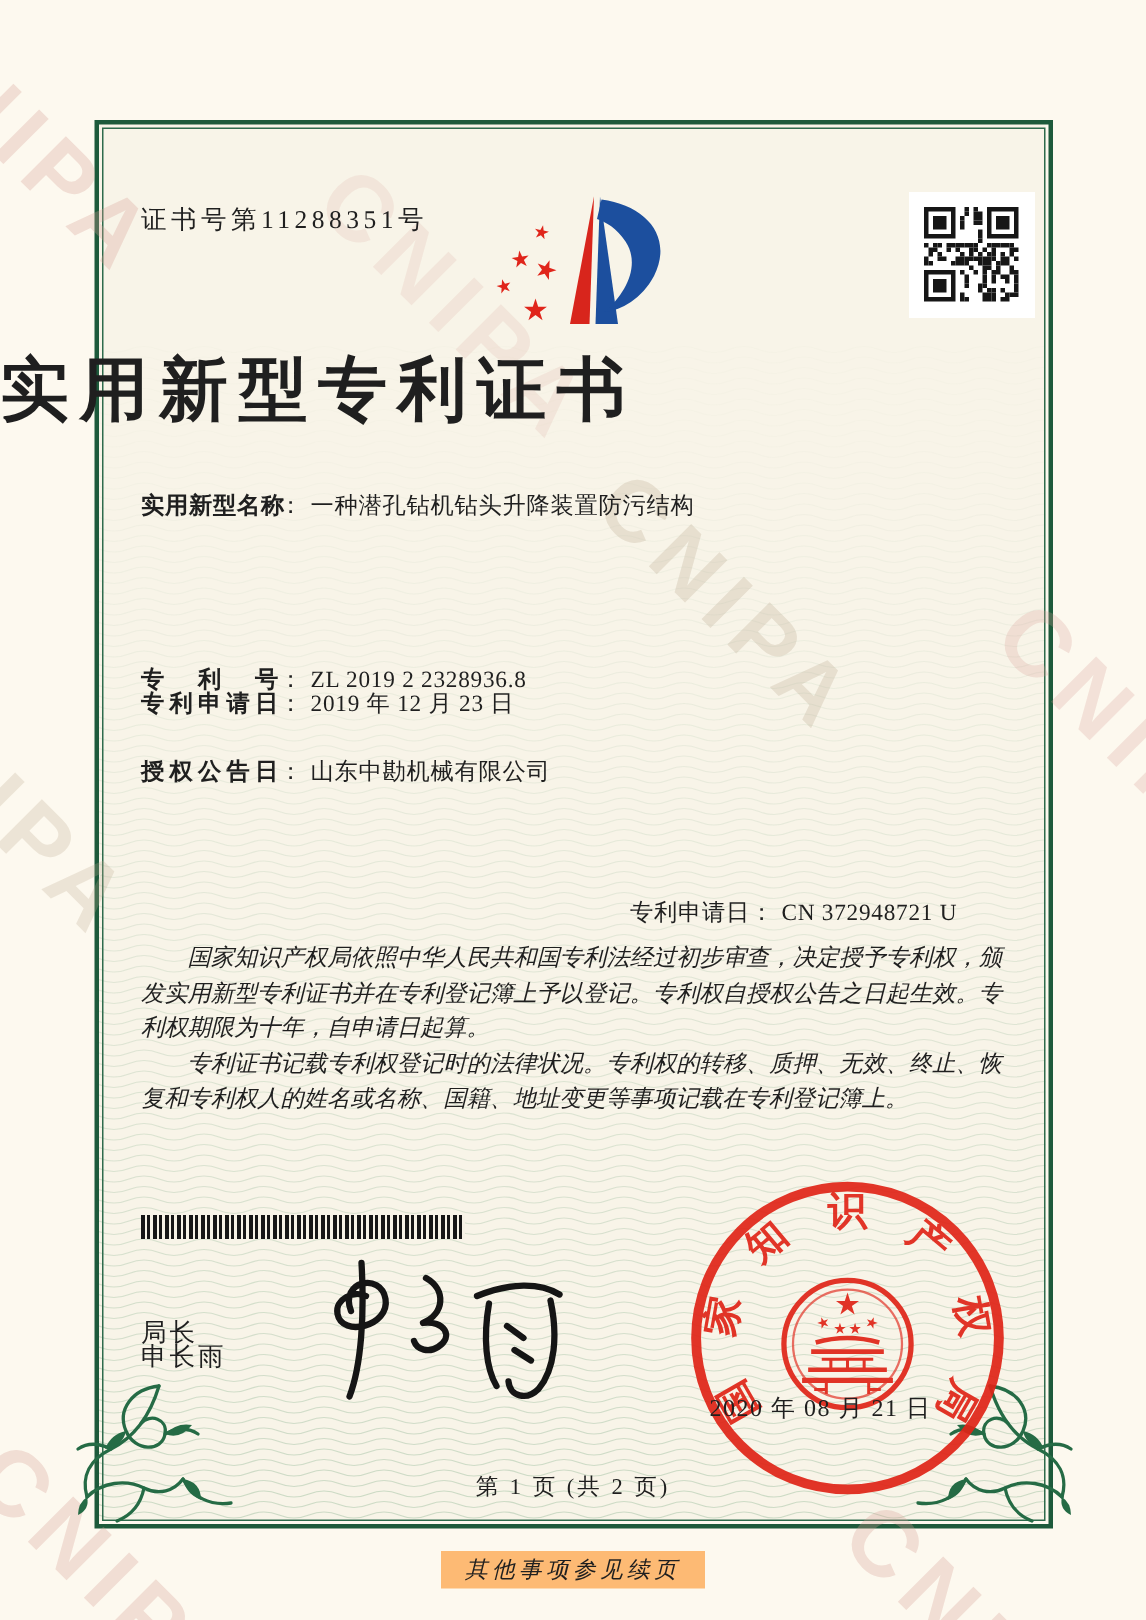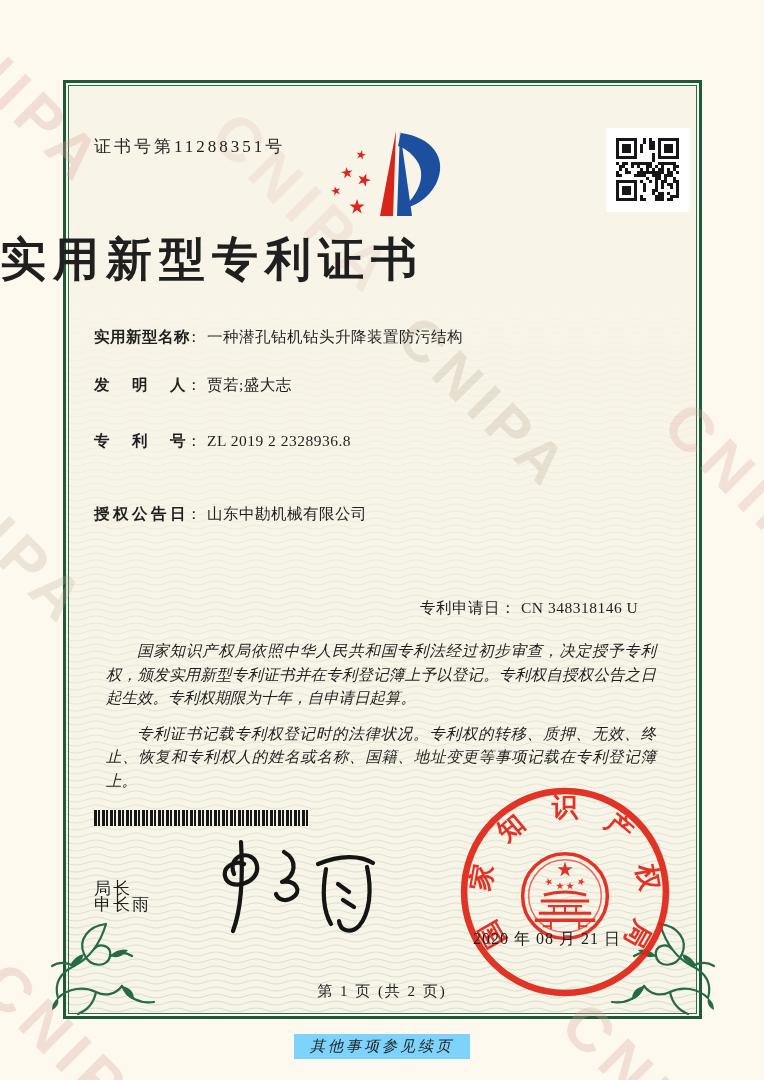--- a/index.html
+++ b/index.html
@@ -22,34 +22,34 @@
   .certno{position:absolute;left:94px;top:135px;font-size:17px;letter-spacing:3px;z-index:2;}
   .logo{position:absolute;left:315px;top:122px;z-index:2;}
   .qrpatch{position:absolute;left:606px;top:128px;width:84px;height:84px;background:#ffffff;z-index:2;}
   .title{position:absolute;left:0;right:0;top:229px;text-align:left;font-size:46px;font-weight:bold;
          letter-spacing:7px;z-index:2;}
   .frow{position:absolute;left:94px;font-size:15.5px;letter-spacing:.5px;white-space:nowrap;z-index:2;}
   .flabel{display:inline-block;width:92px;text-align:justify;text-align-last:justify;font-weight:bold;}
   .fvalue{margin-left:5px;text-align:right;}
   .paras{position:absolute;left:94px;top:627px;width:574px;font-size:15.5px;line-height:23.5px;
          text-align:justify;font-style:italic;z-index:2;}
-  .paras p{margin:12px;text-indent:2em;}
+  .paras p{margin:0;text-indent:2em;}
   .barcode{position:absolute;left:94px;top:810px;width:216px;height:16px;z-index:2;
      background:repeating-linear-gradient(90deg,#161616 0 2px,rgba(0,0,0,0) 2px 4px),
                 repeating-linear-gradient(90deg,#161616 0 3px,rgba(0,0,0,0) 3px 8px),
                 linear-gradient(#f6f2e6,#f6f2e6);}
   .dtitle{position:absolute;left:94px;top:862px;font-size:17px;letter-spacing:2px;z-index:2;margin-top:15px;}
   .dname{position:absolute;left:94px;top:893px;font-size:17px;letter-spacing:2px;z-index:2;}
   .sig{position:absolute;left:200px;top:834px;z-index:2;}
   .seal{position:absolute;left:453px;top:783px;z-index:3;}
   .sealch{font-size:26px;font-weight:bold;fill:#e02417;text-anchor:middle;}
   .sealdate{position:absolute;left:473px;top:929px;font-size:16px;letter-spacing:1px;z-index:4;}
   .pageinfo{position:absolute;left:0;right:0;top:982px;text-align:center;font-size:15px;letter-spacing:2px;z-index:2;}
   .notestrip{position:absolute;left:0;right:0;top:1034px;text-align:center;z-index:2;}
-  .notestrip span{display:inline-block;background:#7dd3fc;padding:3px 16px;font-size:15px;letter-spacing:3px;font-style:italic;}
+  .notestrip span{display:inline-block;background:#fdba74;padding:3px 16px;font-size:15px;letter-spacing:3px;font-style:italic;}
   .flourish{position:absolute;z-index:2;}
   .fl-l{left:44px;top:918px;}
   .fl-r{left:610px;top:918px;transform:scaleX(-1);}
 </style>
 </head>
 <body>
 
 <svg width="0" height="0" style="position:absolute">
   <defs>
     <path id="star" d="M0,-1 L0.2245,-0.309 0.951,-0.309 0.3633,0.118 0.5878,0.809 0,0.382 -0.5878,0.809 -0.3633,0.118 -0.951,-0.309 -0.2245,-0.309 Z"></path>
@@ -367,32 +367,32 @@
         <rect x="3" y="45" width="15" height="15" fill="#ffffff"></rect>
         <rect x="6" y="48" width="9" height="9" fill="#161616"></rect>
       </svg>
   </div>
 
   <div class="title">实用新型专利证书</div>
 
   <div class="frow" style="top:327px">
     <span class="flabel">实用新型名称</span><span>：</span><span class="fvalue">一种潜孔钻机钻头升降装置防污结构</span>
   </div>
-  <div class="frow" style="top:375px">
-    <span class="flabel">发明人</span><span>：</span><span class="fvalue">贾若;盛大志</span>
-  </div>
-  <div class="frow" style="top:431px">
+  <div class="frow" style="top:443px">
     <span class="flabel">专利号</span><span>：</span><span class="fvalue">ZL 2019 2 2328936.8</span>
+  </div>
+  <div class="frow" style="top:459px">
+    <span class="flabel">专利申请日</span><span>：</span><span class="fvalue">2019 年 12 月 23 日</span>
   </div>
   <div class="frow" style="top:504px">
     <span class="flabel">授权公告日</span><span>：</span><span class="fvalue">山东中勘机械有限公司</span>
   </div>
 
   <div class="frow" style="left:420px;top:598px">
-    <span>专利申请日</span><span>：</span><span class="fvalue">CN 348318146 U</span>
+    <span>专利申请日</span><span>：</span><span class="fvalue">CN 372948721 U</span>
   </div>
 
   <div class="paras">
     <p>国家知识产权局依照中华人民共和国专利法经过初步审查，决定授予专利权，颁发实用新型专利证书并在专利登记簿上予以登记。专利权自授权公告之日起生效。专利权期限为十年，自申请日起算。</p>
     <p>专利证书记载专利权登记时的法律状况。专利权的转移、质押、无效、终止、恢复和专利权人的姓名或名称、国籍、地址变更等事项记载在专利登记簿上。</p>
   </div>
 
   <div class="barcode"></div>
 
   <div class="dtitle">局长</div>

